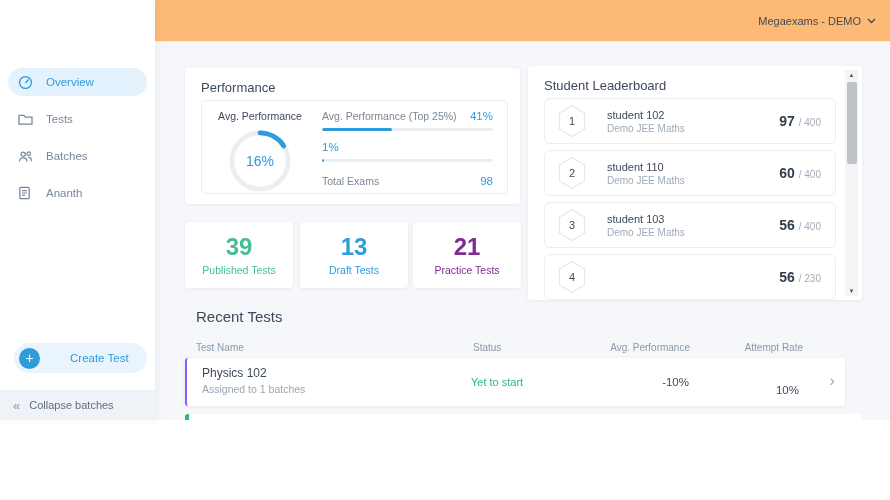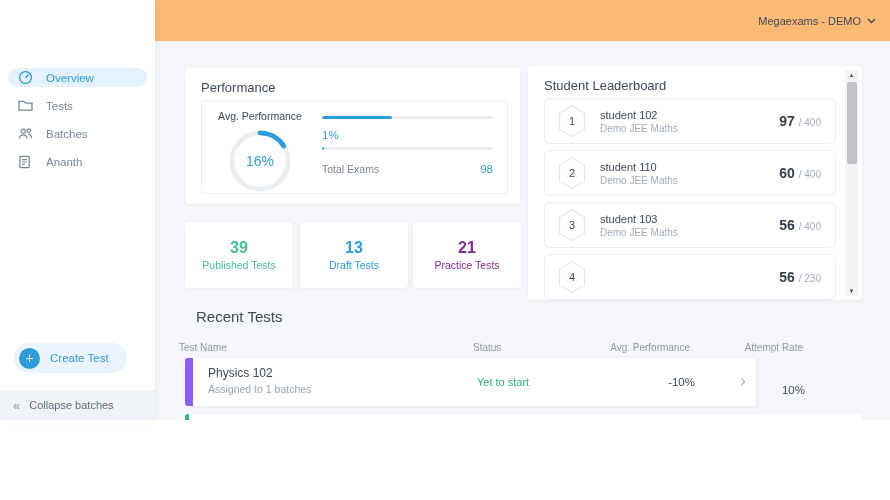--- a/index.html
+++ b/index.html
@@ -25,39 +25,39 @@
   
   .sidebar {
     position: absolute; left: 0; top: 0; width: 155px; height: 420px;
     background: #fff; z-index: 2; box-shadow: 2px 0 8px rgba(30,40,60,0.05);
   }
   .logo { display: flex; align-items: center; gap: 7px; padding: 16px 0 0 12px; }
   .logo-text { font-size: 16px; font-weight: bold; color: #171d25; letter-spacing: .2px; }
   .nav { position: absolute; left: 8px; top: 68px; width: 139px; }
   .nav-item {
     display: flex; align-items: center; gap: 13px;
-    height: 19px; padding-left: 10px; margin-bottom: 9px;
+    height: 28px; padding-left: 10px; margin-bottom: 9px;
     font-size: 11.5px; color: #76879a; border-radius: 14px; cursor: pointer;
   }
   .nav-item .nav-icon { display: flex; width: 15px; }
   .nav-item.active { background: #e3f2fd; color: #2d9cdb; }
   .nav-item svg { stroke: #76879a; }
   .nav-item.active svg { stroke: #2d9cdb; }
 
   .create-btn {
     position: absolute; left: 14px; top: 343px; height: 30px;
     display: flex; align-items: center; gap: 10px;
     background: #e9f4fe; border-radius: 15px; padding: 0 18px 0 5px;
     cursor: pointer;
   }
   .create-btn .plus {
     width: 21px; height: 21px; border-radius: 50%; background: #2d9cdb;
     color: #fff; font-size: 14px; display: flex; align-items: center; justify-content: center;
   }
-  .create-btn .create-label { font-size: 11.5px; color: #2d9cdb; }
+  .create-btn .create-label { font-size: 11.5px; color: #2d9cdb; margin-left: 20px; }
 
   .collapse {
     position: absolute; left: 0; bottom: 0; width: 100%; height: 30px;
     background: #eff3f8; display: flex; align-items: center; gap: 9px;
     padding-left: 13px; font-size: 11px; color: #5f6e7e; cursor: pointer;
   }
   .collapse .chevrons { color: #8a97a5; font-size: 13px; }
 
   
   .content {
@@ -89,59 +89,59 @@
   .metric-bar { margin-top: 6px; height: 3px; background: #e9eef3; border-radius: 2px; overflow: hidden; }
   .metric-bar .fill { height: 100%; background: #2d9cdb; border-radius: 2px; }
   .m2 { margin-top: 10px; } .m3 { margin-top: 13px; }
 
   
   .stat-card {
     position: absolute; top: 180px; width: 108px; height: 66px;
     display: flex; flex-direction: column; align-items: center; justify-content: center;
     cursor: pointer;
   }
-  .stat-value { font-size: 16px; font-weight: 600; line-height: 1.1; }
+  .stat-value { font-size: 24px; font-weight: 600; line-height: 1.1; }
   .stat-label { font-size: 10.5px; margin-top: 3px; }
   .stat-1 { left: 30px; } .stat-2 { left: 145px; } .stat-3 { left: 258px; }
 
   
   .leaderboard { position: absolute; left: 373px; top: 24px; width: 334px; height: 234px; }
   .leaderboard .card-title { position: absolute; left: 16px; top: 12px; }
   .lb-list { position: absolute; left: 16px; top: 32px; width: 292px; display: flex; flex-direction: column; gap: 6px; }
   .lb-item {
     height: 46px; border: 1px solid #e9edf2; border-radius: 6px;
     display: flex; align-items: center; padding: 0 14px 0 12px; background: #fff; cursor: pointer;
   }
   .hex { position: relative; width: 30px; height: 34px; flex: 0 0 auto; }
   .hex svg { position: absolute; inset: 0; }
   .hex .rank { position: absolute; inset: 0; display: flex; align-items: center; justify-content: center; font-size: 11px; color: #3d4a5c; }
-  .lb-text { margin-left: 13px; }
+  .lb-text { margin-left: 20px; }
   .lb-name { font-size: 11px; color: #3d4a5c; }
   .lb-batch { font-size: 10px; color: #9fabb8; margin-top: 2px; }
   .lb-score { margin-left: auto; display: flex; align-items: baseline; }
   .score-num { font-size: 14px; font-weight: 600; color: #333f4e; }
   .score-max { font-size: 10px; color: #a0abb8; margin-left: 4px; }
   .lb-scrollbar {
     position: absolute; top: 4px; bottom: 4px; right: 4px; width: 13px;
     background: #f3f4f5; display: flex; flex-direction: column; align-items: center;
   }
   .scroll-arrow { font-size: 6px; color: #555; line-height: 10px; height: 10px; cursor: pointer; }
   .scroll-thumb { position: absolute; top: 12px; left: 1.5px; width: 10px; height: 82px; background: #bfc3c7; border-radius: 2px; cursor: pointer; }
   .scroll-arrow.down { position: absolute; bottom: 0; }
 
   
   .recent-title { position: absolute; left: 41px; top: 266px; font-size: 15px; color: #3d4a5c; }
   .th { position: absolute; top: 300px; font-size: 10px; color: #8c99a9; }
-  .th-name { left: 24px; }
+  .th-name { left: 41px; }
   .th-status { left: 318px; }
   .th-avg { left: 430px; width: 105px; text-align: right; }
   .th-rate { left: 545px; width: 103px; text-align: right; }
   .test-row {
-    position: absolute; left: 30px; top: 316px; width: 571px; height: 48px;
-    background: #fff; border-left: 8px solid #8b5cf6; border-radius: 3px;
+    position: absolute; left: 30px; top: 316px; width: 660px; height: 48px;
+    background: #fff; border-left: 2px solid #8b5cf6; border-radius: 3px;
     box-shadow: 0 1px 4px rgba(30,40,60,0.07); cursor: pointer; padding-left: 12px;
   }
   .row-name { position: absolute; left: 15px; top: 8px; }
   .test-name { font-size: 12px; color: #3d4a5c; }
   .test-sub { font-size: 10.5px; color: #9aa6b2; margin-top: 3px; }
   .row-status { position: absolute; left: 284px; top: 50%; transform: translateY(-50%); font-size: 11px; color: #2eb57c; }
   .row-avg  { position: absolute; left: 400px; width: 102px; top: 50%; transform: translateY(-50%); text-align: right; font-size: 11.5px; color: #3d4a5c; }
   .row-rate { position: absolute; left: 510px; width: 102px; top: 50%; transform: translateY(-50%); text-align: right; font-size: 11.5px; color: #3d4a5c; margin-top: 8px; }
   .row-chevron { position: absolute; right: 10px; top: 50%; transform: translateY(-54%); font-size: 17px; color: #9fb0ce; }
   .test-row-partial {
@@ -225,20 +225,24 @@
           <div class="donut-label">Avg. Performance</div>
           <div class="donut-wrap">
             <svg width="64" height="64" viewBox="0 0 66 66">
               <circle cx="33" cy="33" r="29" fill="none" stroke="#e9eef3" stroke-width="5"></circle>
               <circle class="donut-fg" cx="33" cy="33" r="29" fill="none" stroke="#2d9cdb" stroke-width="5" stroke-linecap="round" stroke-dasharray="29.153979825313282 182.212373908208"></circle>
             </svg>
             <div class="donut-value">16%</div>
           </div>
         </div>
         <div class="perf-right">
+          <div class="metric-row">
+            <span class="metric-label">Avg. Performance (Top 25%)</span>
+            <span class="metric-value">41%</span>
+          </div>
           <div class="metric-bar">
               <div class="fill" style="width: 41%;"></div>
             </div>
           <div class="metric-row m2">
             <span class="metric-value">1%</span>
           </div>
           <div class="metric-bar">
               <div class="fill" style="width: 1.2%;"></div>
             </div>
           <div class="metric-row m3">

